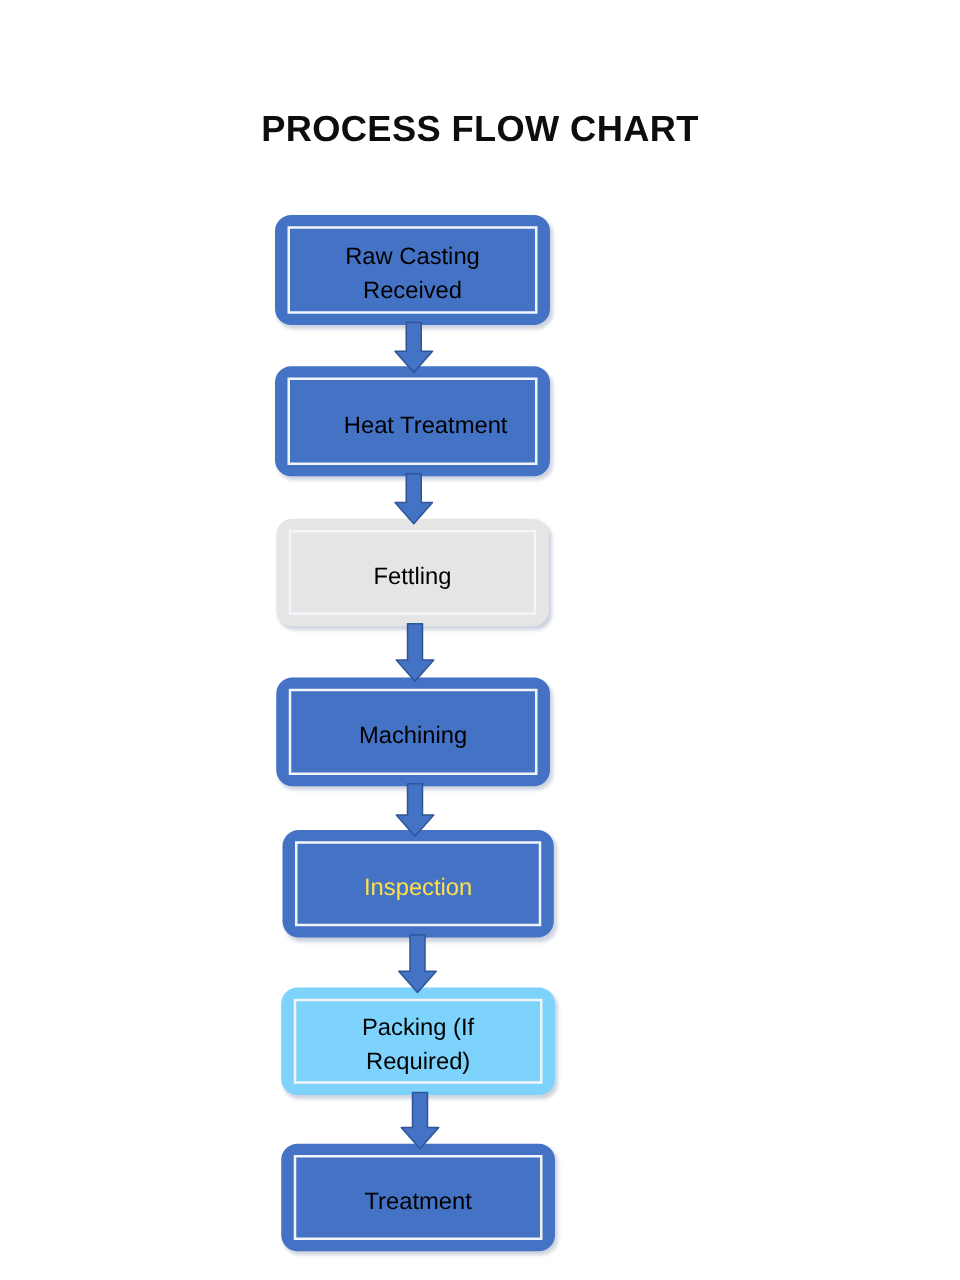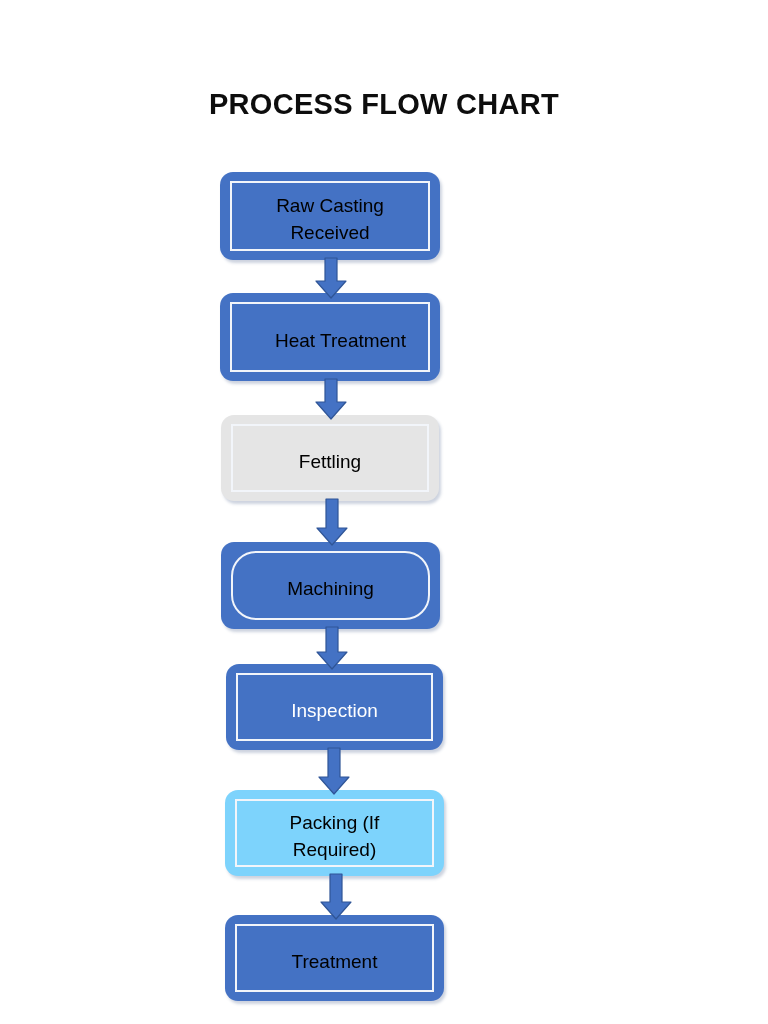--- a/index.html
+++ b/index.html
@@ -97,27 +97,27 @@
         <div class="node-inner" style="border-color: rgb(242, 245, 250);">
           <div class="node-label" style="color: rgb(0, 0, 0); margin-left: 21px;">Heat Treatment</div>
         </div>
       </div>
       <div class="node" style="left: 221px; top: 415px; width: 218px; height: 86px; background: #e5e5e5;">
         <div class="node-inner" style="border-color: rgb(242, 245, 250);">
           <div class="node-label" style="color: rgb(0, 0, 0);">Fettling</div>
         </div>
       </div>
       <div class="node" style="left: 221px; top: 542px; width: 219px; height: 87px; background: rgb(68, 114, 196);">
-        <div class="node-inner" style="border-color: rgb(242, 245, 250); border-radius: 25px;">
+        <div class="node-inner" style="border-color: rgb(242, 245, 250);">
           <div class="node-label" style="color: rgb(0, 0, 0);">Machining</div>
         </div>
       </div>
       <div class="node" style="left: 226px; top: 664px; width: 217px; height: 86px; background: rgb(68, 114, 196);">
         <div class="node-inner" style="border-color: rgb(242, 245, 250);">
-          <div class="node-label" style="color: #ffffff;">Inspection</div>
+          <div class="node-label" style="color: #fde047;">Inspection</div>
         </div>
       </div>
       <div class="node" style="left: 225px; top: 790px; width: 219px; height: 86px; background: #7dd3fc; padding-left: 21px;">
         <div class="node-inner" style="border-color: rgb(242, 245, 250);">
           <div class="node-label" style="color: rgb(0, 0, 0);">Packing (If
 Required)</div>
         </div>
       </div>
       <div class="node" style="left: 225px; top: 915px; width: 219px; height: 86px; background: rgb(68, 114, 196);">
         <div class="node-inner" style="border-color: rgb(242, 245, 250);">

